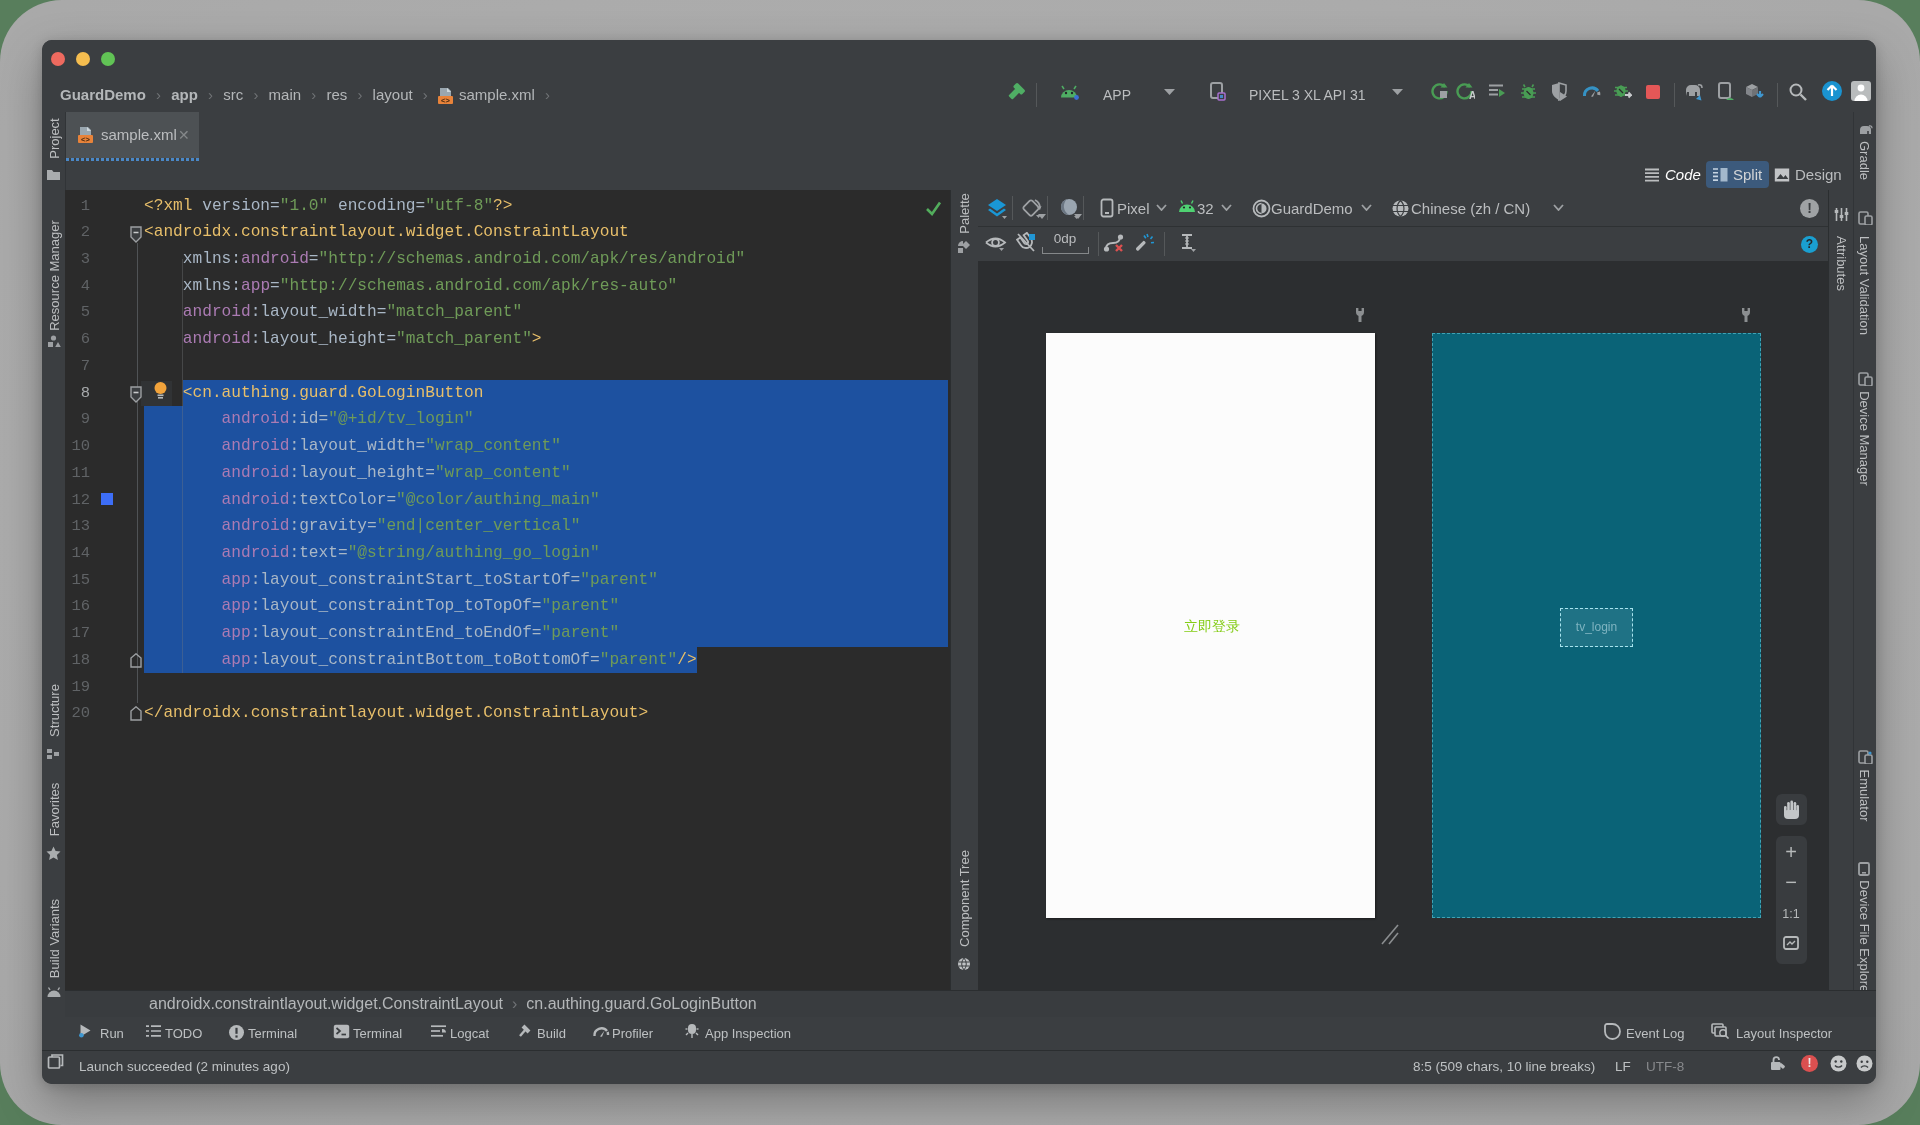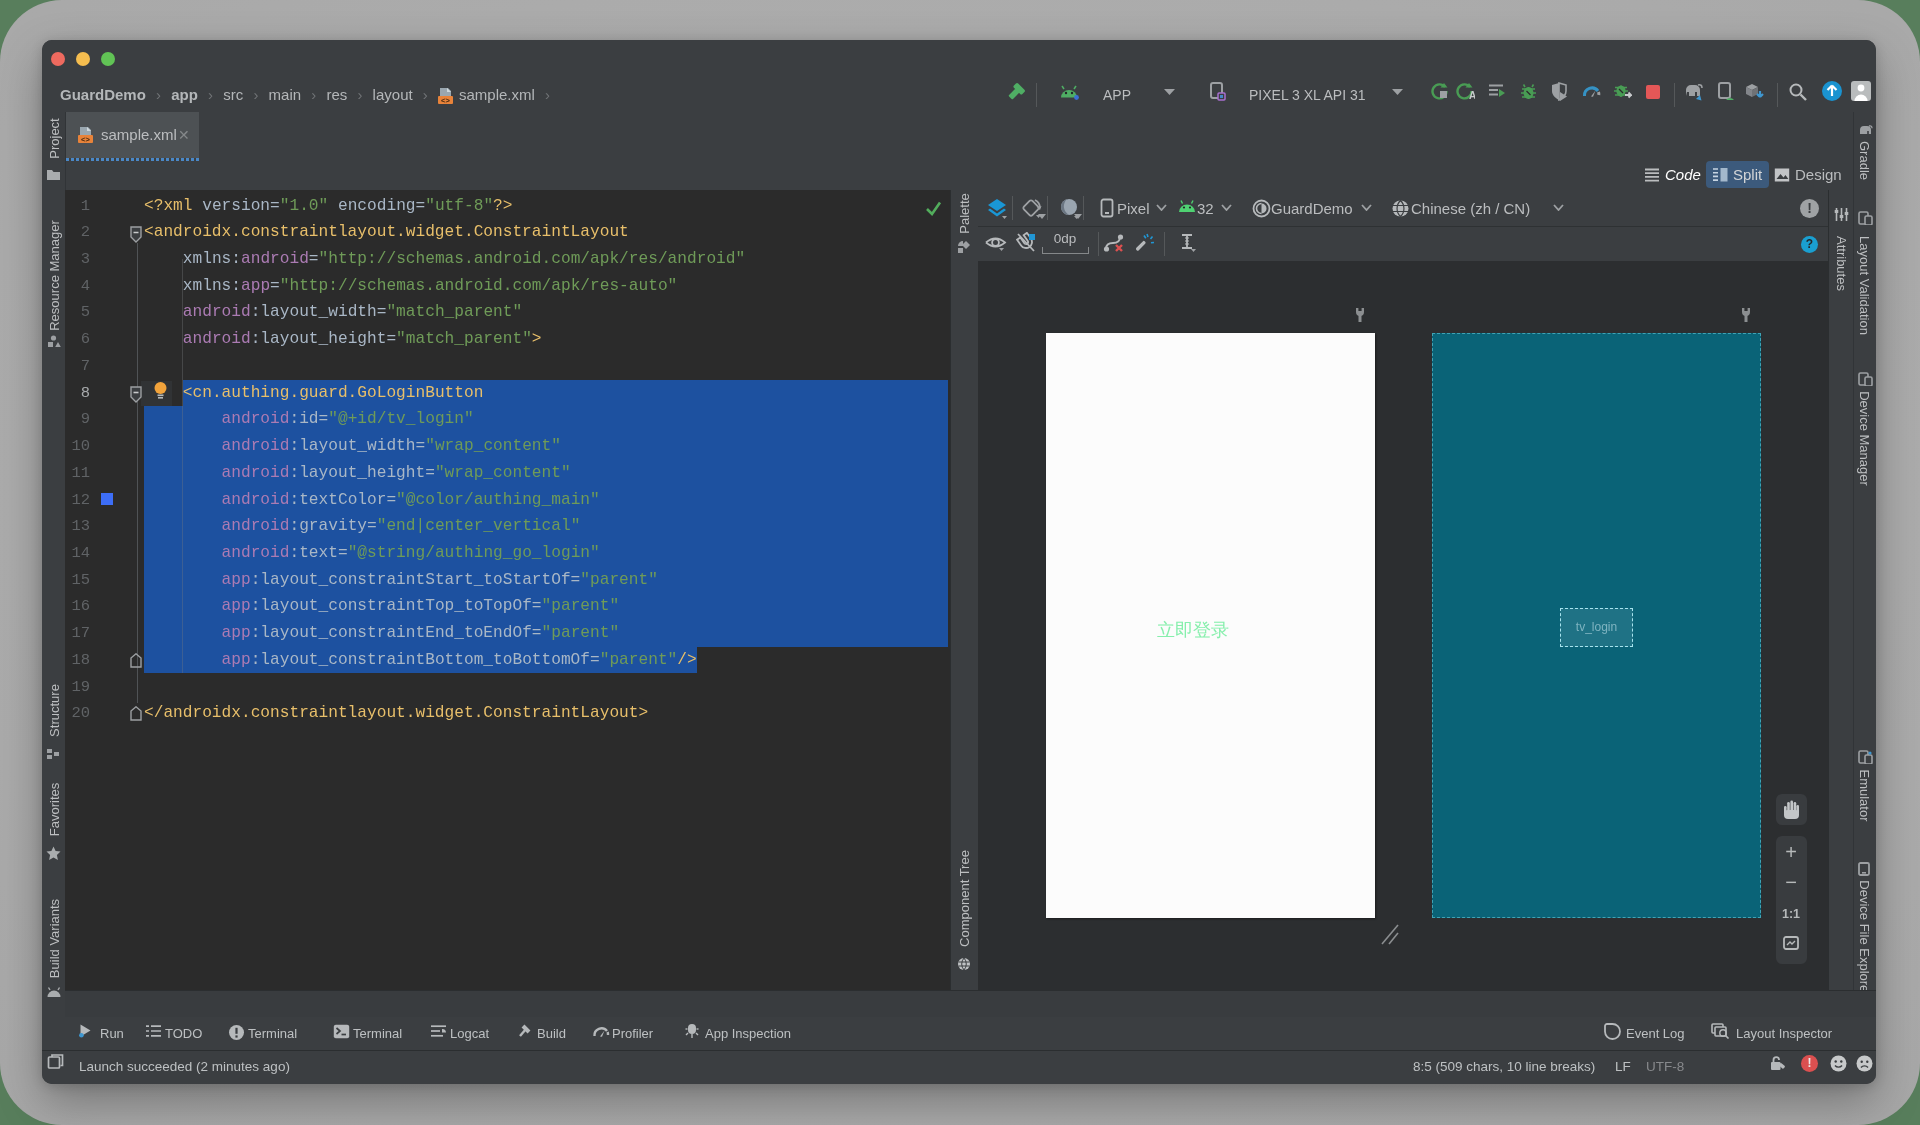--- a/index.html
+++ b/index.html
@@ -481,21 +481,21 @@
         <path d="M2 1 v4 a4 4 0 0 0 8 0 V1 h-2.4 v3 h-3.2 V1 z" fill="#8b8e90"></path>
       </svg>
     </div>
 <div class="abs" style="left:1698px;top:267px;">
       <svg width="12" height="17" viewBox="0 0 12 17">
         <path d="M6 7 V15" stroke="#8b8e90" stroke-width="3"></path>
         <path d="M2 1 v4 a4 4 0 0 0 8 0 V1 h-2.4 v3 h-3.2 V1 z" fill="#8b8e90"></path>
       </svg>
     </div>
 <div class="abs" style="left:1004px;top:292.5px;width:329px;height:585px;background:#fcfcfc;box-shadow:1px 1px 2px rgba(0,0,0,0.4);"></div>
-<div class="abs" style="left:1115px;top:578px;width:110px;height:16px;font-size:18px;color:#86efac;">立即登录</div>
+<div class="abs" style="left:1115px;top:578px;width:110px;height:16px;text-align:center;font-size:14px;color:#84cc16;">立即登录</div>
 <div class="abs" style="left:1390px;top:292.5px;width:329px;height:585px;background:#0a6377;outline:1px dashed #3fa3b5;outline-offset:-1px;"></div>
 <div class="abs" style="left:1518px;top:568px;width:73px;height:38.5px;background:#1f7285;outline:1px dashed #a7e3ee;outline-offset:-1px;"></div>
 <div class="abs" style="left:1518px;top:568px;width:73px;height:38.5px;line-height:38.5px;text-align:center;font-size:12px;color:#7fb4c1;">tv_login</div>
 <div class="abs" style="left:1338px;top:883px;">
       <svg width="20" height="22" viewBox="0 0 20 22">
         <g stroke="#8b8e90" stroke-width="1.6">
           <line x1="2" y1="21" x2="18" y2="2"></line>
           <line x1="9" y1="21" x2="18" y2="10"></line>
         </g>
       </svg>
@@ -508,21 +508,21 @@
           <rect x="6.4" y="0.5" width="2.6" height="13.5" rx="1.3"></rect>
           <rect x="9.6" y="2" width="2.6" height="12" rx="1.3"></rect>
           <rect x="12.4" y="5" width="2.6" height="9" rx="1.3"></rect>
           <rect x="0" y="10" width="15" height="9" rx="4"></rect>
         </g>
       </svg>
     </div>
 <div class="abs" style="left:1733.5px;top:795.5px;width:31px;height:128px;background:#393c3f;border-radius:6px;"></div>
 <div class="abs" style="left:1733.5px;top:795.5px;width:31px;height:32px;text-align:center;line-height:32px;font-size:20px;color:#b6b9ba;">+</div>
 <div class="abs" style="left:1733.5px;top:825.5px;width:31px;height:32px;text-align:center;line-height:32px;font-size:20px;color:#b6b9ba;">−</div>
-<div class="abs" style="left:1733.5px;top:857.5px;width:31px;height:32px;text-align:center;line-height:32px;font-size:12.5px;font-weight:bold;color:#b6b9ba;">1:1</div>
+<div class="abs" style="left:1733.5px;top:857.5px;width:31px;height:32px;text-align:center;line-height:32px;font-size:12.5px;font-weight:normal;color:#b6b9ba;">1:1</div>
 <div class="abs" style="left:1741px;top:896px;">
       <svg width="16" height="14" viewBox="0 0 16 14">
         <rect x="1" y="1" width="14" height="12" rx="2" fill="none" stroke="#b6b9ba" stroke-width="1.8"></rect>
         <path d="M4 9 l3-3 2 2 3-3" stroke="#b6b9ba" stroke-width="1.4" fill="none"></path>
       </svg>
     </div>
 
 <div class="abs" style="left:1786px;top:150px;width:25px;height:800px;background:#3b3e41;border-left:1px solid #2b2e30;"></div>
 <div class="abs" style="left:1792px;top:167px;">
       <svg width="15" height="15" viewBox="0 0 15 15">
@@ -570,20 +570,21 @@
 <div class="vtxr" style="left:1712px;top:748px;">Emulator</div>
 <div class="abs" style="left:1816px;top:822px;">
       <svg width="12" height="14" viewBox="0 0 12 14">
         <rect x="1" y="1" width="10" height="12" rx="1.5" fill="none" stroke="#9da0a3" stroke-width="1.8"></rect>
         <rect x="4" y="10" width="4" height="1.6" fill="#9da0a3"></rect>
       </svg>
     </div>
 <div class="vtxr" style="left:1712px;top:891px;">Device File Explorer</div>
 
 <div class="abs" style="left:23px;top:950px;width:1811px;height:27px;background:#393c3f;border-top:1px solid #2b2e30;"></div>
+<div class="abs" style="left:107px;top:950px;height:27px;line-height:27px;font-size:16px;color:#b4b7b9;white-space:nowrap;">androidx.constraintlayout.widget.ConstraintLayout<span class="ch" style="padding:0 9px;">›</span>cn.authing.guard.GoLoginButton</div>
 
 <div class="abs" style="left:0;top:977px;width:1834px;height:33px;background:#3b3e41;"></div>
 <div class="abs" style="left:36px;top:983px;">
       <svg width="14" height="15" viewBox="0 0 14 15">
         <path d="M2.5 1.5 L12.5 7.5 L2.5 13.5 z" fill="#b6b9bb"></path>
         <circle cx="3.4" cy="12.3" r="2.3" fill="#3f97d0"></circle>
       </svg>
     </div>
 <div class="abs twl" style="left:58px;">Run</div>
 <div class="abs" style="left:103px;top:984px;">

